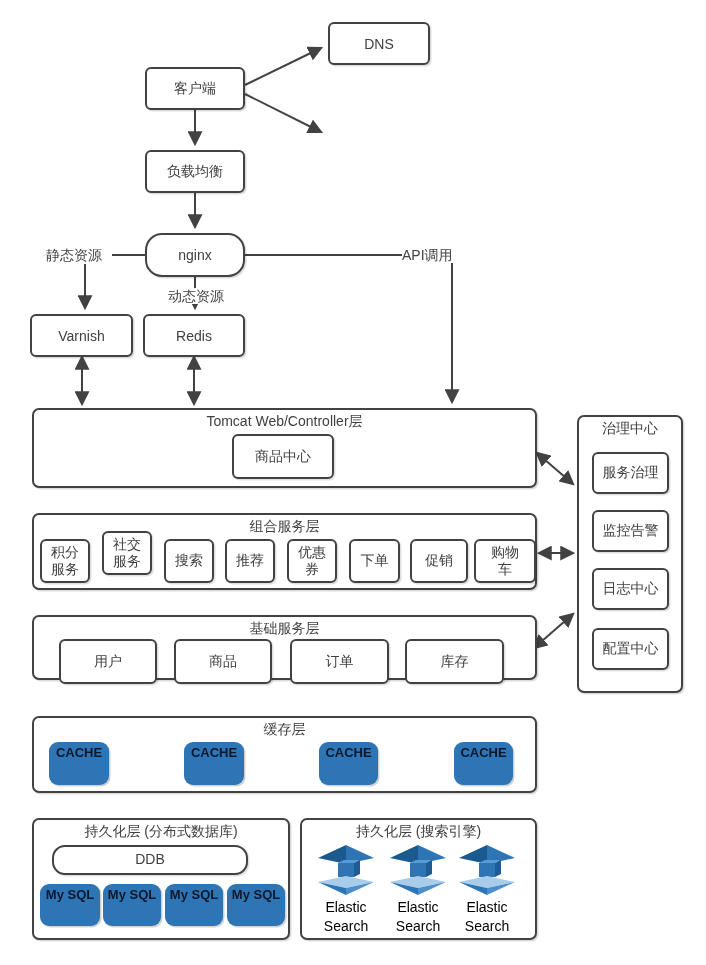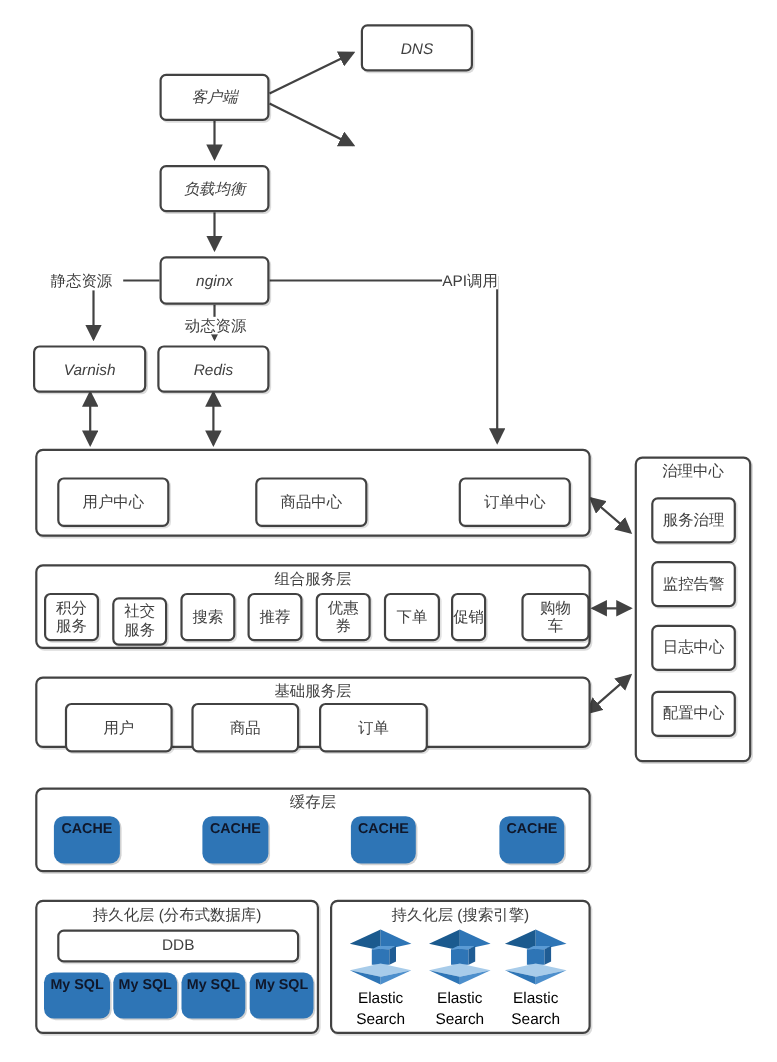--- a/index.html
+++ b/index.html
@@ -4,21 +4,21 @@
 <style>
   html,body{margin:0;padding:0;background:#fff;}
   .canvas{
     position:relative;width:706px;height:965px;background:#ffffff;
     font-family:"Liberation Sans", sans-serif;color:#404040;overflow:hidden;
   }
   .edges{position:absolute;left:0;top:0;width:706px;height:965px;z-index:1;}
   .node{
     position:absolute;z-index:2;background:#fff;border:2px solid #424242;border-radius:6px;
     display:flex;align-items:center;justify-content:center;font-size:14px;
-    box-shadow:1.5px 1.5px 0 rgba(0,0,0,0.14);box-sizing:border-box;text-align:center;font-style:italic;
+    box-shadow:1.5px 1.5px 0 rgba(0,0,0,0.14);box-sizing:border-box;text-align:center;
   }
   .layer{
     position:absolute;z-index:2;background:#fff;border:2px solid #424242;border-radius:7px;
     box-shadow:1.5px 1.5px 0 rgba(0,0,0,0.14);box-sizing:border-box;
   }
   .layer-title{position:absolute;left:0;right:0;top:3px;text-align:center;font-size:14px;}
   .inner{
     position:absolute;background:#fff;border:2px solid #424242;border-radius:6px;
     display:flex;align-items:center;justify-content:center;font-size:14px;
     box-shadow:1.5px 1.5px 0 rgba(0,0,0,0.12);box-sizing:border-box;text-align:center;line-height:1.25;
@@ -59,64 +59,64 @@
       <line x1="194" y1="357" x2="194" y2="404" marker-start="url(#arrow)" marker-end="url(#arrow)"></line>
       <line x1="537" y1="453" x2="573" y2="484" marker-start="url(#arrow)" marker-end="url(#arrow)"></line>
       <line x1="539" y1="553" x2="573" y2="553" marker-start="url(#arrow)" marker-end="url(#arrow)"></line>
       <line x1="534" y1="648" x2="573" y2="614" marker-start="url(#arrow)" marker-end="url(#arrow)"></line>
     </g>
   </svg>
 
   <div class="node" style="left:145px;top:67px;width:100px;height:43px;">客户端</div>
   <div class="node" style="left:328px;top:22px;width:102px;height:43px;">DNS</div>
   <div class="node" style="left:145px;top:150px;width:100px;height:43px;">负载均衡</div>
-  <div class="node" style="left:145px;top:233px;width:100px;height:44px;">nginx</div>
+  <div class="node" style="left:145px;top:233px;width:100px;height:44px;border-radius:17px;">nginx</div>
   <div class="node" style="left:30px;top:314px;width:103px;height:43px;">Varnish</div>
   <div class="node" style="left:143px;top:314px;width:102px;height:43px;">Redis</div>
 
   <div class="edge-label" style="left:46px;top:247px;">静态资源</div>
   <div class="edge-label" style="left:168px;top:288px;">动态资源</div>
   <div class="edge-label" style="left:402px;top:247px;">API调用</div>
 
   <div class="layer" style="left:32px;top:408px;width:505px;height:80px;">
-    <div class="inner" style="left:18px;top:24px;width:102px;height:45px;">用户中心</div>
+    <div class="layer-title">Tomcat Web/Controller层</div>
     <div class="inner" style="left:198px;top:24px;width:102px;height:45px;">商品中心</div>
-    <div class="inner" style="left:383px;top:24px;width:102px;height:45px;">订单中心</div>
   </div>
 
   <div class="layer" style="left:32px;top:513px;width:505px;height:77px;">
     <div class="layer-title">组合服务层</div>
     <div class="inner" style="left:6px;top:24px;width:50px;height:44px;padding:0 9px;">积分服务</div>
-    <div class="inner" style="left:68px;top:28px;width:50px;height:44px;padding:16px 9px;font-family:Liberation Serif, serif;">社交服务</div>
+    <div class="inner" style="left:68px;top:16px;width:50px;height:44px;padding:16px 9px;">社交服务</div>
     <div class="inner" style="left:130px;top:24px;width:50px;height:44px;">搜索</div>
     <div class="inner" style="left:191px;top:24px;width:50px;height:44px;">推荐</div>
     <div class="inner" style="left:253px;top:24px;width:50px;height:44px;padding:0 9px;">优惠券</div>
     <div class="inner" style="left:315px;top:24px;width:51px;height:44px;">下单</div>
-    <div class="inner" style="left:376px;top:24px;width:32px;height:44px;">促销</div>
+    <div class="inner" style="left:376px;top:24px;width:58px;height:44px;">促销</div>
     <div class="inner" style="left:440px;top:24px;width:62px;height:44px;padding:0 14px;">购物车</div>
   </div>
 
   <div class="layer" style="left:32px;top:615px;width:505px;height:65px;">
     <div class="layer-title">基础服务层</div>
     <div class="inner" style="left:140px;top:22px;width:98px;height:45px;">商品</div>
     <div class="inner" style="left:25px;top:22px;width:98px;height:45px;">用户</div>
     <div class="inner" style="left:256px;top:22px;width:99px;height:45px;">订单</div>
+    <div class="inner" style="left:371px;top:22px;width:99px;height:45px;">库存</div>
   </div>
 
   <div class="layer" style="left:32px;top:716px;width:505px;height:77px;">
     <div class="layer-title">缓存层</div>
     <div class="inner blue" style="left:15px;top:24px;width:60px;height:43px;">CACHE</div>
     <div class="inner blue" style="left:150px;top:24px;width:60px;height:43px;">CACHE</div>
     <div class="inner blue" style="left:285px;top:24px;width:59px;height:43px;">CACHE</div>
     <div class="inner blue" style="left:420px;top:24px;width:59px;height:43px;">CACHE</div>
   </div>
 
   <div class="layer" style="left:32px;top:818px;width:258px;height:122px;">
     <div class="layer-title">持久化层 (分布式数据库)</div>
-    <div class="inner" style="left:18px;top:25px;width:220px;height:30px;">DDB</div>
+    <div class="inner" style="left:18px;top:25px;width:196px;height:30px;border-radius:13px;">DDB</div>
     <div class="inner blue" style="left:6px;top:64px;width:60px;height:42px;">My SQL</div>
     <div class="inner blue" style="left:69px;top:64px;width:58px;height:42px;">My SQL</div>
     <div class="inner blue" style="left:131px;top:64px;width:58px;height:42px;">My SQL</div>
     <div class="inner blue" style="left:193px;top:64px;width:58px;height:42px;">My SQL</div>
   </div>
 
   <div class="layer" style="left:300px;top:818px;width:237px;height:122px;">
     <div class="layer-title">持久化层 (搜索引擎)</div>
   </div>
   <div class="es-unit" style="left:316px;top:844px;">

